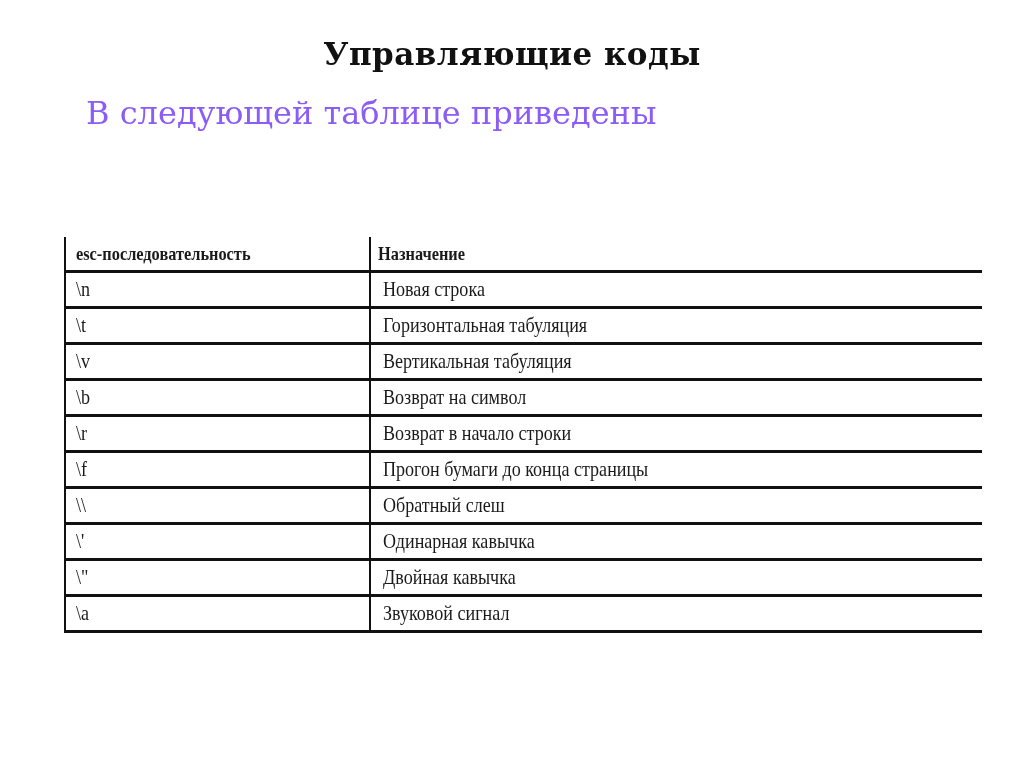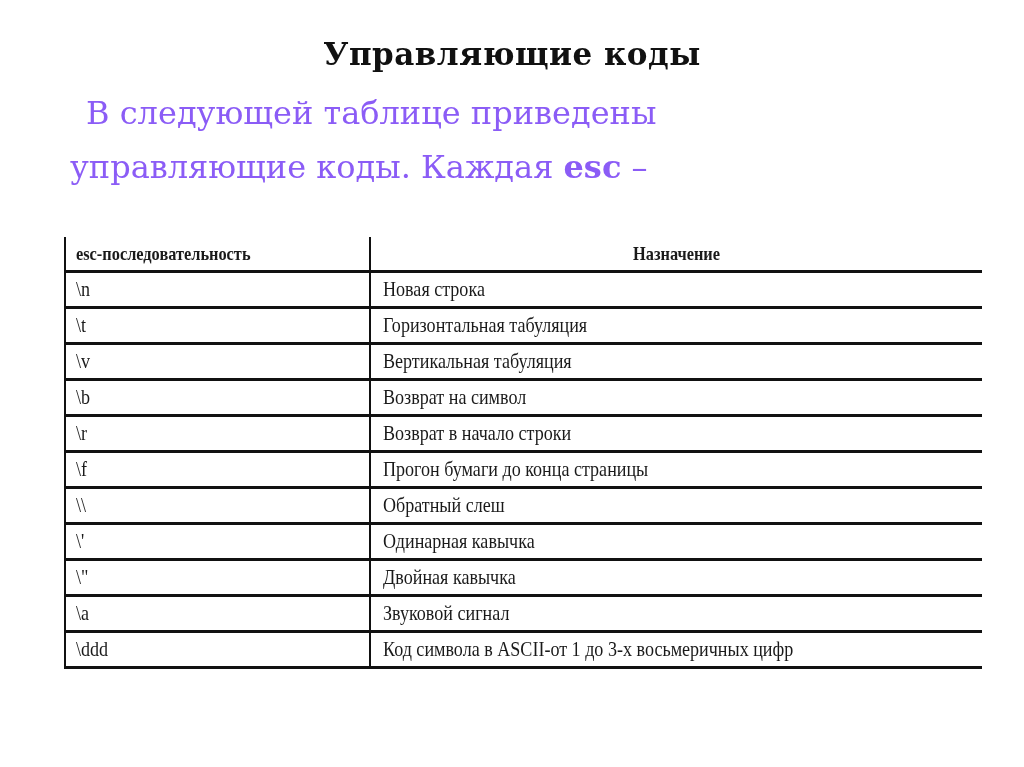--- a/index.html
+++ b/index.html
@@ -22,32 +22,31 @@
       font-family: "Liberation Serif", serif; color: #1a1a1a;
     }
     .table td, .table th {
       height: 33px; padding: 0 0 0 12px; vertical-align: middle;
       font-size: 21px; font-weight: normal; text-align: left;
       border-bottom: 3px solid #111;
       transform-origin: left center;
     }
     .table td.c1, .table th.c1 { width: 293px; border-left: 2px solid #111; border-right: 2px solid #111; padding-left: 10px; }
     .table th { font-weight: bold; font-size: 19px; }
-    .table th.c2 { text-align: center; padding-left: 0; }
+    .table th.c2 { padding-left: 0; }
     .narrow { display: inline-block; transform: scaleX(0.86); transform-origin: left center; white-space: nowrap; }
     .table th.c2 .narrow { transform-origin: center center; }
   </style>
 </head>
 <body>
 
 <div class="title">Управляющие коды</div>
 
 <div class="intro">
   <div class="line1">В следующей таблице приведены</div>
-  <div><span>управляющие коды. Каждая </span><b>esc</b><span> –</span></div>
 </div>
 
 <table class="table">
   <thead>
     <tr>
       <th class="c1"><span class="narrow">esc-последовательность</span></th>
       <th class="c2"><span class="narrow">Назначение</span></th>
     </tr>
   </thead>
   <tbody id="tbody">
@@ -84,18 +83,14 @@
         <td class="c2"><span class="narrow">Одинарная кавычка</span></td>
       </tr>
       <tr>
         <td class="c1"><span class="narrow">\"</span></td>
         <td class="c2"><span class="narrow">Двойная кавычка</span></td>
       </tr>
       <tr>
         <td class="c1"><span class="narrow">\a</span></td>
         <td class="c2"><span class="narrow">Звуковой сигнал</span></td>
       </tr>
-      <tr>
-        <td class="c1"><span class="narrow">\ddd</span></td>
-        <td class="c2"><span class="narrow">Код символа в ASCII-от 1 до 3-х восьмеричных цифр</span></td>
-      </tr>
     </tbody>
 </table>
 
 </body></html>

